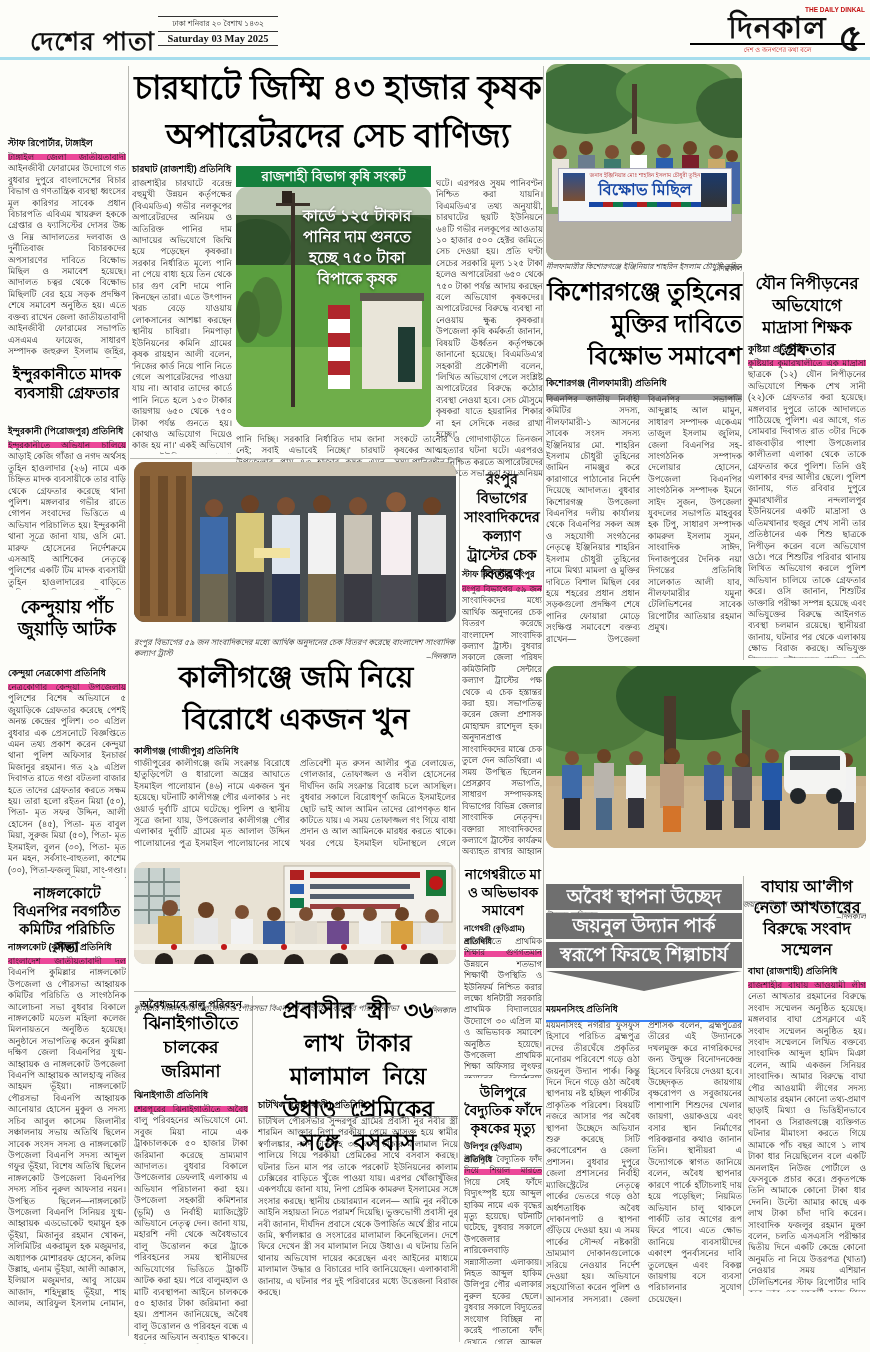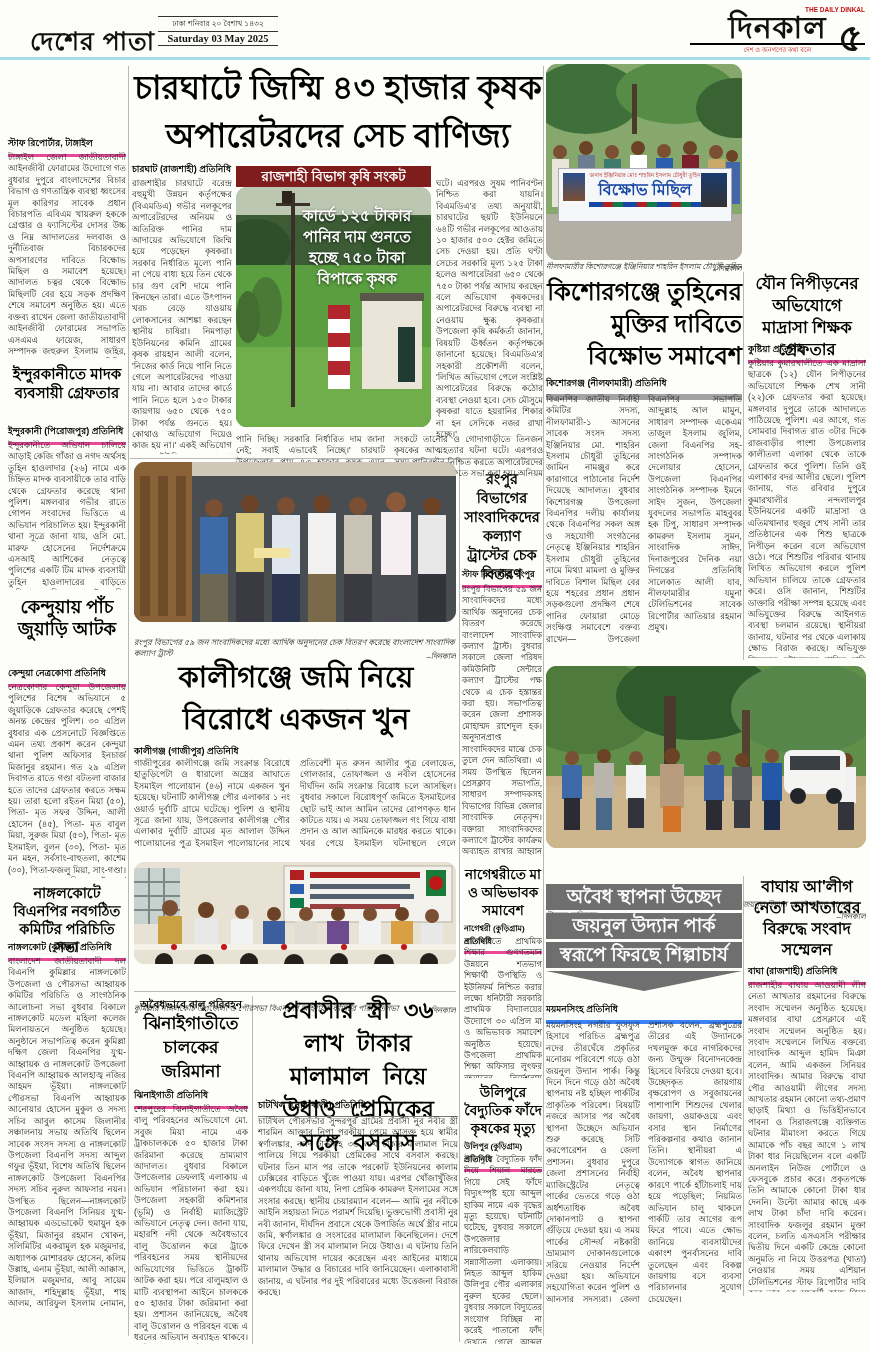--- a/index.html
+++ b/index.html
@@ -1,32 +1,32 @@
 <!DOCTYPE html>
 <html><head>
 <meta charset="utf-8">
 <style>
   html,body{margin:0;padding:0;background:#e8e8e8;}
   .page{position:relative;width:870px;height:1352px;background:#fdfdf9;margin:0 auto;
         font-family:"Liberation Sans","DejaVu Sans",sans-serif;color:#111;overflow:hidden;}
   .abs{position:absolute;}
   .hl{font-weight:bold;text-align:center;color:#000;}
   .body-txt{font-size:8.6px;line-height:11.4px;text-align:justify;color:#1c1c1c;overflow:hidden;}
-  .byline{font-weight:bold;font-size:9px;color:#000;border-bottom:3px solid #ec4899;padding-bottom:3px;}
+  .byline{font-weight:bold;font-size:9px;color:#000;border-bottom:6px solid #ec4899;padding-bottom:3px;}
   .cap{font-size:8px;line-height:10.5px;color:#222;font-style:italic;position:relative;overflow:hidden;}
   .credit{position:absolute;right:0;bottom:0;font-style:italic;}
   .vline{position:absolute;width:1px;background:#b9b9b3;}
   .hline{position:absolute;height:1px;background:#b9b9b3;}
   .photo{position:absolute;overflow:hidden;background:#ccc;border-radius:11px;}
   .photo svg{display:block;}
   .rev-bar{background:#6f6f6f;color:#fff;font-weight:bold;text-align:center;
            font-size:19px;line-height:26px;height:26px;margin-bottom:3px;}
   .chev{width:0;height:0;border-left:98px solid transparent;border-right:98px solid transparent;
         border-top:20px solid #6f6f6f;margin:0 auto;}
-  .kicker-box{background:#7f1d1d;color:#fff;font-weight:bold;text-align:center;
+  .kicker-box{background:#15803d;color:#fff;font-weight:bold;text-align:center;
               font-size:13.5px;line-height:21px;height:21px;}
   .overlay-txt{position:absolute;color:#fff;font-weight:bold;text-align:center;
                text-shadow:0 1px 3px rgba(0,0,0,.65);}
 </style>
 </head>
 <body>
 
 <div class="page">
 
   <div class="abs" style="left:0;top:0;width:870px;height:57px;">
@@ -318,20 +318,20 @@
     <span>ময়মনসিংহের ব্রহ্মপুত্র নদের তীরঘেঁষে মনোরম পরিবেশে নির্মিত জয়নুল উদ্যান পার্কে অবৈধ স্থাপনা উচ্ছেদ অভিযান</span>
     <span class="credit">–দিনকাল</span>
   </div>
 
   <div class="abs" style="left:546px;top:884px;width:196px;">
     <div class="rev-bar">অবৈধ স্থাপনা উচ্ছেদ</div>
     <div class="rev-bar">জয়নুল উদ্যান পার্ক</div>
     <div class="rev-bar">স্বরূপে ফিরছে শিল্পাচার্য</div>
     <div class="chev"></div>
   </div>
-  <div class="abs byline" style="left:546px;top:1002px;width:196px;border-bottom:4px solid #3b82f6;">ময়মনসিংহ প্রতিনিধি</div>
+  <div class="abs byline" style="left:546px;top:1002px;width:196px;border-bottom:2px solid #3b82f6;">ময়মনসিংহ প্রতিনিধি</div>
   <div class="abs body-txt" style="left:546px;top:1020px;width:196px;height:324px;column-count:2;column-gap:8px;">ময়মনসিংহ নগরীর ফুসফুস হিসাবে পরিচিত ব্রহ্মপুত্র নদের তীরঘেঁষে প্রকৃতির মনোরম পরিবেশে গড়ে ওঠা জয়নুল উদ্যান পার্ক। কিন্তু দিনে দিনে গড়ে ওঠা অবৈধ স্থাপনায় নষ্ট হচ্ছিল পার্কটির প্রাকৃতিক পরিবেশ। বিষয়টি নজরে আসার পর অবৈধ স্থাপনা উচ্ছেদে অভিযান শুরু করেছে সিটি করপোরেশন ও জেলা প্রশাসন। বুধবার দুপুরে জেলা প্রশাসনের নির্বাহী ম্যাজিস্ট্রেটের নেতৃত্বে পার্কের ভেতরে গড়ে ওঠা অর্ধশতাধিক অবৈধ দোকানপাট ও স্থাপনা গুঁড়িয়ে দেওয়া হয়। এ সময় পার্কের সৌন্দর্য নষ্টকারী ভ্রাম্যমাণ দোকানগুলোকে সরিয়ে নেওয়ার নির্দেশ দেওয়া হয়। অভিযানে সহযোগিতা করেন পুলিশ ও আনসার সদস্যরা। জেলা প্রশাসক বলেন, ব্রহ্মপুত্রের তীরের এই উদ্যানকে দখলমুক্ত করে নাগরিকদের জন্য উন্মুক্ত বিনোদনকেন্দ্র হিসেবে ফিরিয়ে দেওয়া হবে। উচ্ছেদকৃত জায়গায় বৃক্ষরোপণ ও সবুজায়নের পাশাপাশি শিশুদের খেলার জায়গা, ওয়াকওয়ে এবং বসার স্থান নির্মাণের পরিকল্পনার কথাও জানান তিনি। স্থানীয়রা এ উদ্যোগকে স্বাগত জানিয়ে বলেন, অবৈধ স্থাপনার কারণে পার্কে হাঁটাচলাই দায় হয়ে পড়েছিল; নিয়মিত অভিযান চালু থাকলে পার্কটি তার আগের রূপ ফিরে পাবে। এতে ক্ষোভ জানিয়ে ব্যবসায়ীদের একাংশ পুনর্বাসনের দাবি তুলেছেন এবং বিকল্প জায়গায় বসে ব্যবসা পরিচালনার সুযোগ চেয়েছেন।</div>
 
   <div class="abs hl" style="left:748px;top:876px;width:118px;font-size:16px;line-height:21px;">বাঘায় আ'লীগ নেতা আখতারের বিরুদ্ধে সংবাদ সম্মেলন</div>
   <div class="abs byline" style="left:748px;top:964px;width:118px;">বাঘা (রাজশাহী) প্রতিনিধি</div>
   <div class="abs body-txt" style="left:748px;top:980px;width:118px;height:312px;">রাজশাহীর বাঘায় আওয়ামী লীগ নেতা আখতার রহমানের বিরুদ্ধে সংবাদ সম্মেলন অনুষ্ঠিত হয়েছে। মঙ্গলবার বাঘা প্রেসক্লাবে এই সংবাদ সম্মেলন অনুষ্ঠিত হয়। সংবাদ সম্মেলনে লিখিত বক্তব্যে সাংবাদিক আব্দুল হামিদ মিঞা বলেন, আমি একজন সিনিয়র সাংবাদিক। আমার বিরুদ্ধে বাঘা পৌর আওয়ামী লীগের সদস্য আখতার রহমান কোনো তথ্য-প্রমাণ ছাড়াই মিথ্যা ও ভিত্তিহীনভাবে পাবনা ও সিরাজগঞ্জে ব্যক্তিগত ঘটনার মীমাংসা করতে গিয়ে আমাকে পাঁচ বছর আগে ১ লাখ টাকা ধার নিয়েছিলেন বলে একটি অনলাইন নিউজ পোর্টালে ও ফেসবুকে প্রচার করে। প্রকৃতপক্ষে তিনি আমাকে কোনো টাকা ধার দেননি। উল্টো আমার কাছে এক লাখ টাকা চাঁদা দাবি করেন। সাংবাদিক ফজলুর রহমান মুক্তা বলেন, চলতি এসএসসি পরীক্ষার দ্বিতীয় দিনে একটি কেন্দ্রে কোনো অনুমতি না নিয়ে উত্তরপত্র (খাতা) নেওয়ার সময় এশিয়ান টেলিভিশনের স্টাফ রিপোর্টার দাবি করে তার এক সহকর্মী কাছে গিয়ে ছবি তুলেন। এ সময় কেন্দ্রের দায়িত্বপ্রাপ্ত কর্মকর্তা ছবি তুলতে নিষেধ করেন। পরে সহকর্মীর পক্ষ নিয়ে দায়িত্বপ্রাপ্ত কর্মকর্তাকে নিয়ে আখতার সামাজিক যোগাযোগ মাধ্যম ফেসবুকে দুই লাখ টাকার ক্যামেরা ভাঙচুরের অভিযোগ করেন।</div>
 
 </div>
 
 </body></html>

